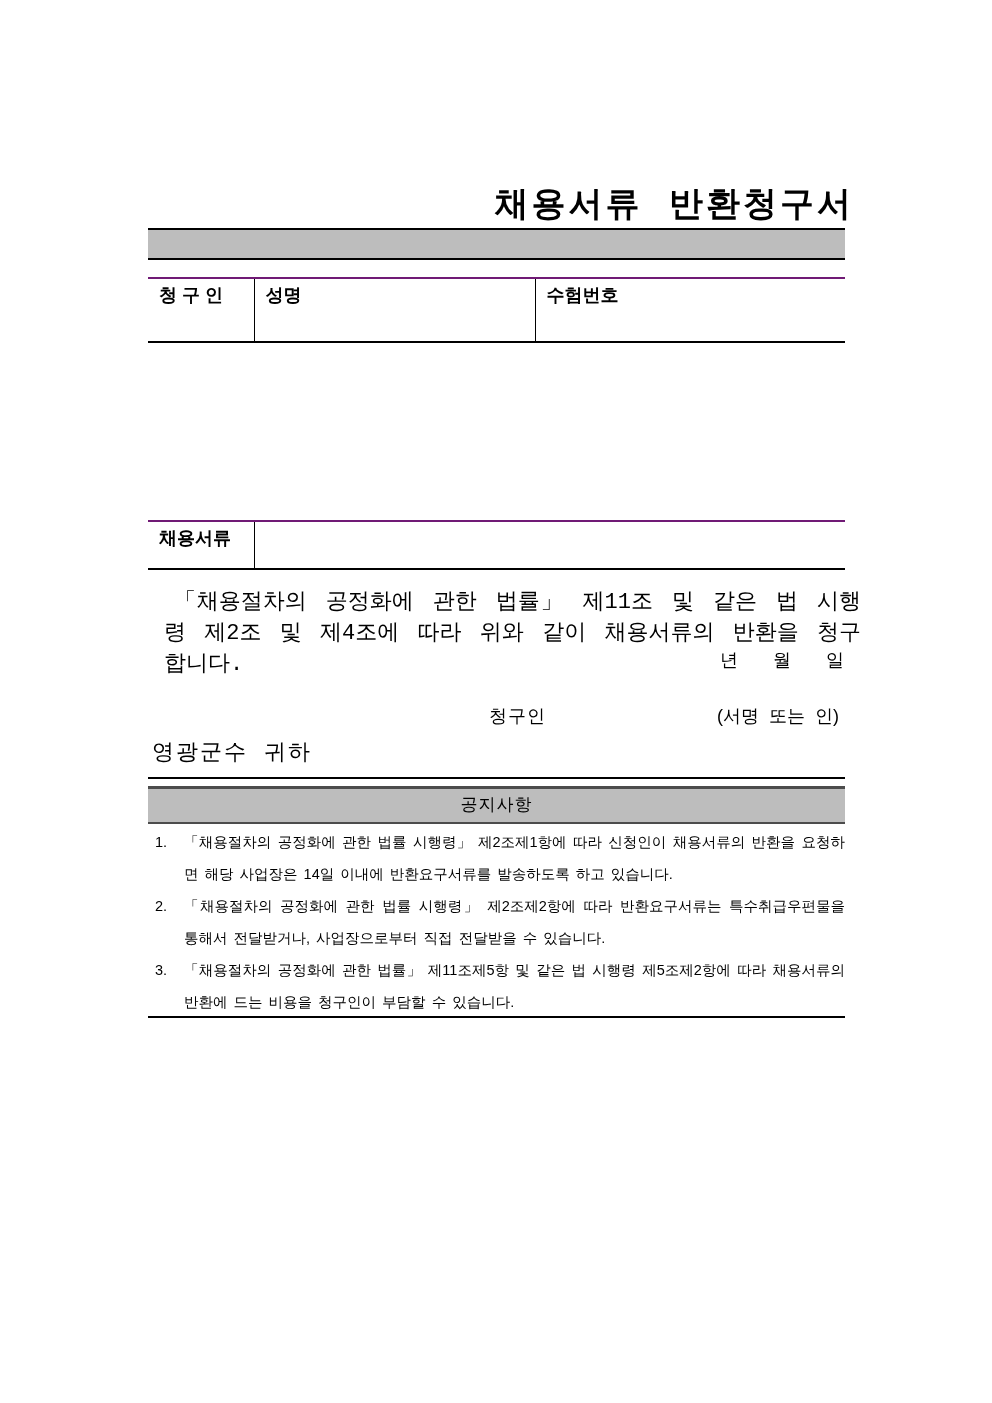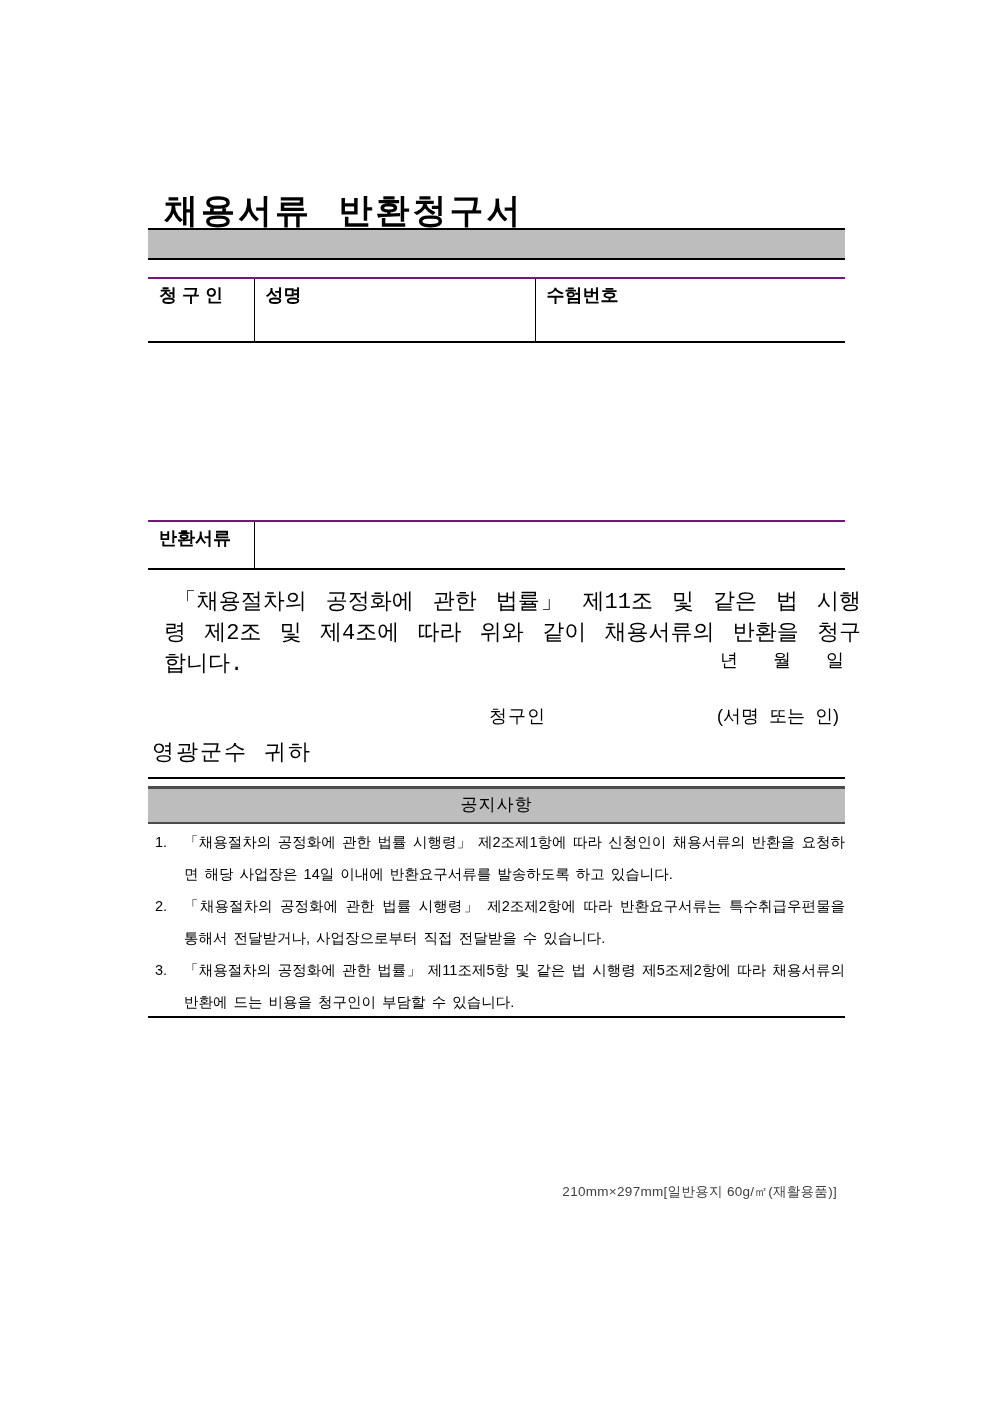--- a/index.html
+++ b/index.html
@@ -2,22 +2,22 @@
 <html lang="ko"><head>
 <meta charset="utf-8">
 <style>
   html,body { margin:0; padding:0; background:#fff; }
   .page {
     position:relative; width:992px; height:1403px; background:#ffffff;
     font-family:"Liberation Sans","DejaVu Sans",sans-serif; color:#000;
     overflow:hidden;
   }
   .title {
-    position:absolute; top:172px; left:148px; width:697px; margin:16px;
-    text-align:left; font-size:34px; font-weight:700;
+    position:absolute; top:172px; left:148px; width:697px; margin:9px;
+    text-align:right; font-size:34px; font-weight:700;
     letter-spacing:3px; word-spacing:14px;
   }
   .top-bar {
     position:absolute; top:228px; left:148px; width:697px; height:32px;
     box-sizing:border-box; background:#bdbdbd;
     border-top:2px solid #000; border-bottom:2px solid #000;
   }
   table.form-tbl {
     position:absolute; left:148px; width:697px;
     border-collapse:collapse; table-layout:fixed;
@@ -113,21 +113,21 @@
     </tbody>
   </table>
 
   <table class="form-tbl tbl2">
     <colgroup>
         <col style="width:106px">
         <col style="width:591px">
       </colgroup>
     <tbody>
       <tr class="r4">
-        <td class="lbl">반환서류</td>
+        <td class="lbl">채용서류</td>
         <td></td>
       </tr>
     </tbody>
   </table>
 
   <p class="declaration">「채용절차의 공정화에 관한 법률」 제11조 및 같은 법 시행령 제2조 및 제4조에 따라 위와 같이 채용서류의 반환을 청구합니다.</p>
 
   <div class="date-line">
     <span>년</span>
     <span>월</span>
@@ -155,15 +155,14 @@
       <div class="notice-text">「채용절차의 공정화에 관한 법률 시행령」 제2조제2항에 따라 반환요구서류는 특수취급우편물을 통해서 전달받거나, 사업장으로부터 직접 전달받을 수 있습니다.</div>
     </div>
     <div class="notice-item">
       <span class="notice-no">3.</span>
       <div class="notice-text">「채용절차의 공정화에 관한 법률」 제11조제5항 및 같은 법 시행령 제5조제2항에 따라 채용서류의 반환에 드는 비용을 청구인이 부담할 수 있습니다.</div>
     </div>
   </div>
 
   <div class="bottom-line"></div>
 
-  <div class="paper-spec">210mm×297mm[일반용지 60g/㎡(재활용품)]</div>
 
 </div>
 
 </body></html>

